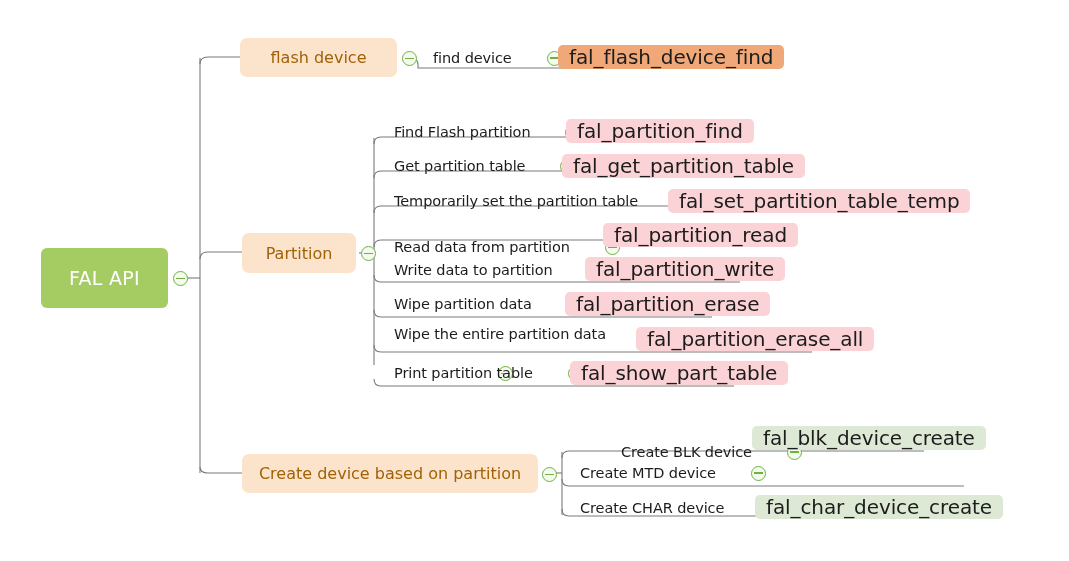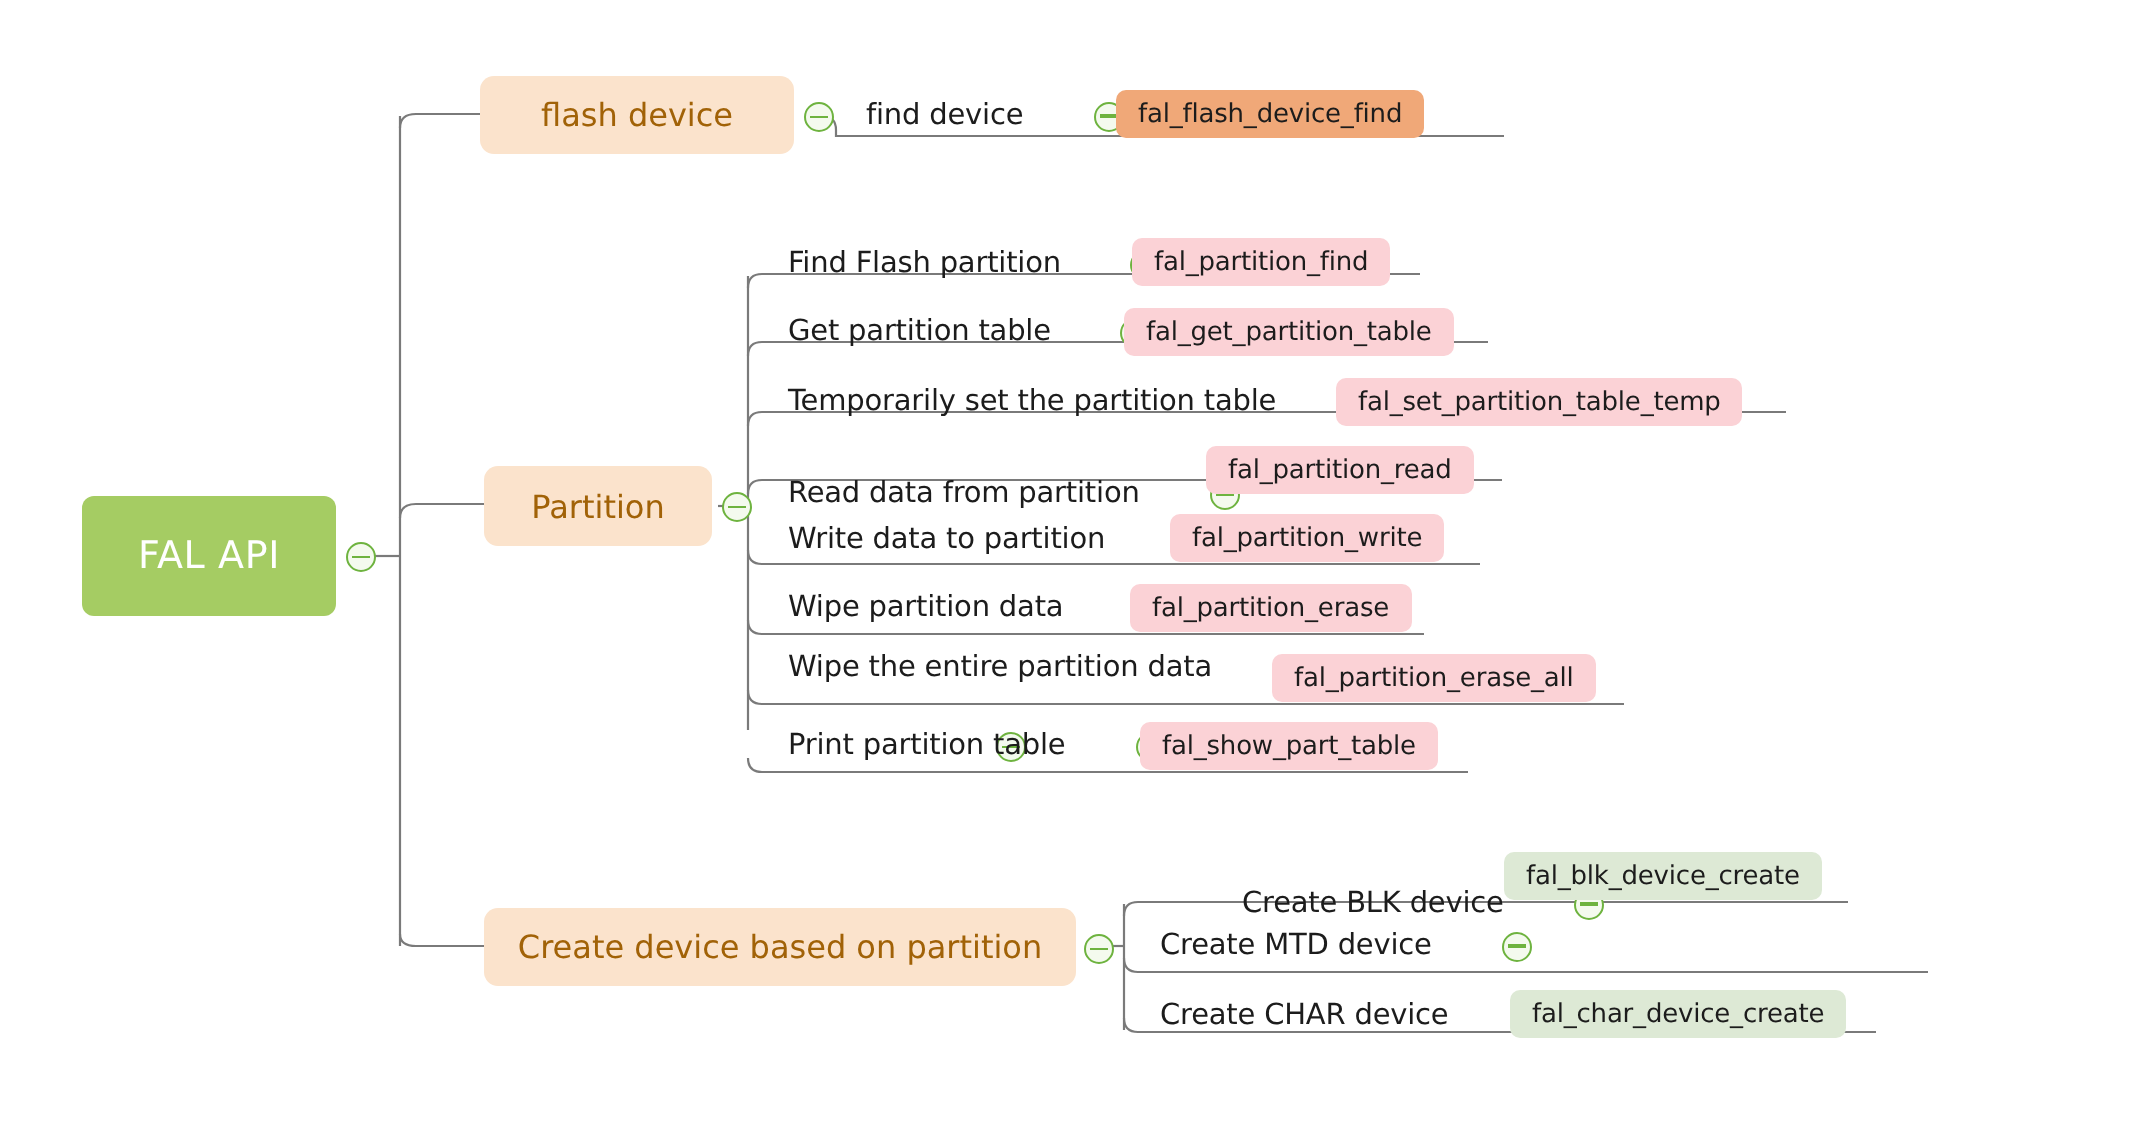--- a/index.html
+++ b/index.html
@@ -71,21 +71,21 @@
     letter-spacing: -0.1px;
   }
 
   
   .pill {
     position: absolute;
     display: flex;
     align-items: center;
     justify-content: flex-start;
     border-radius: 5px;
-    font-size: 13px;
+    font-size: 20px;
     color: #1c1c1c;
     padding: 0 11px;
     height: 24px;
     white-space: nowrap;
     letter-spacing: -0.1px;
   }
   .pill.orange { background: #f0a878; }
   .pill.pink   { background: #fbd2d6; }
   .pill.green  { background: #dde9d5; }
 

